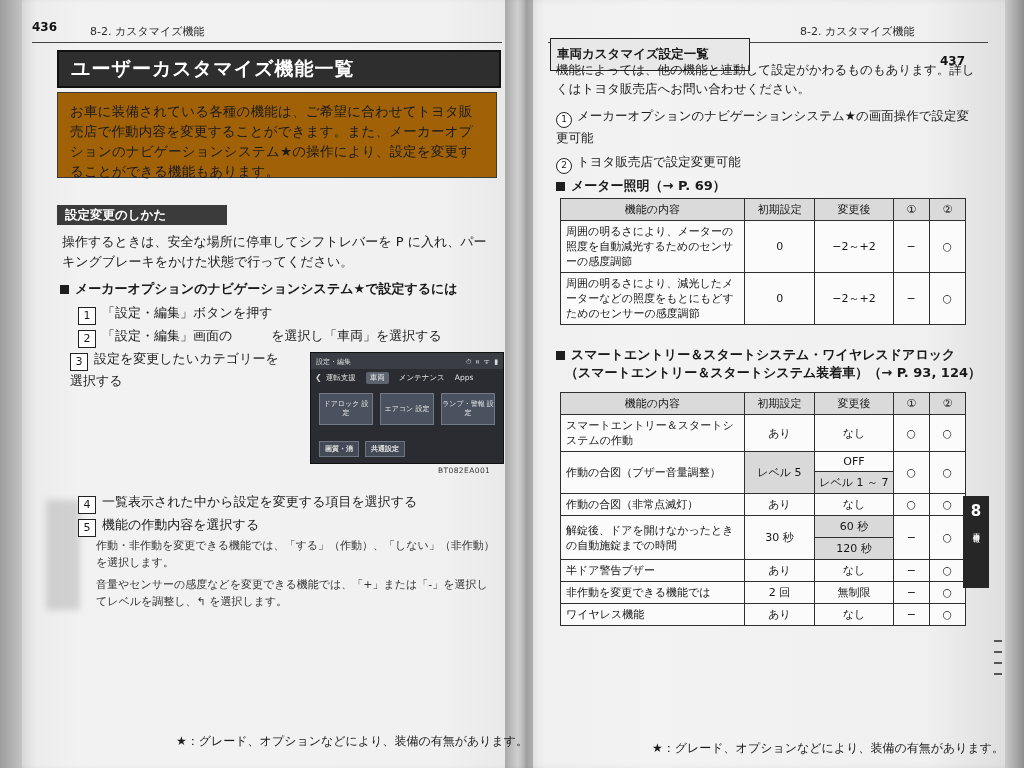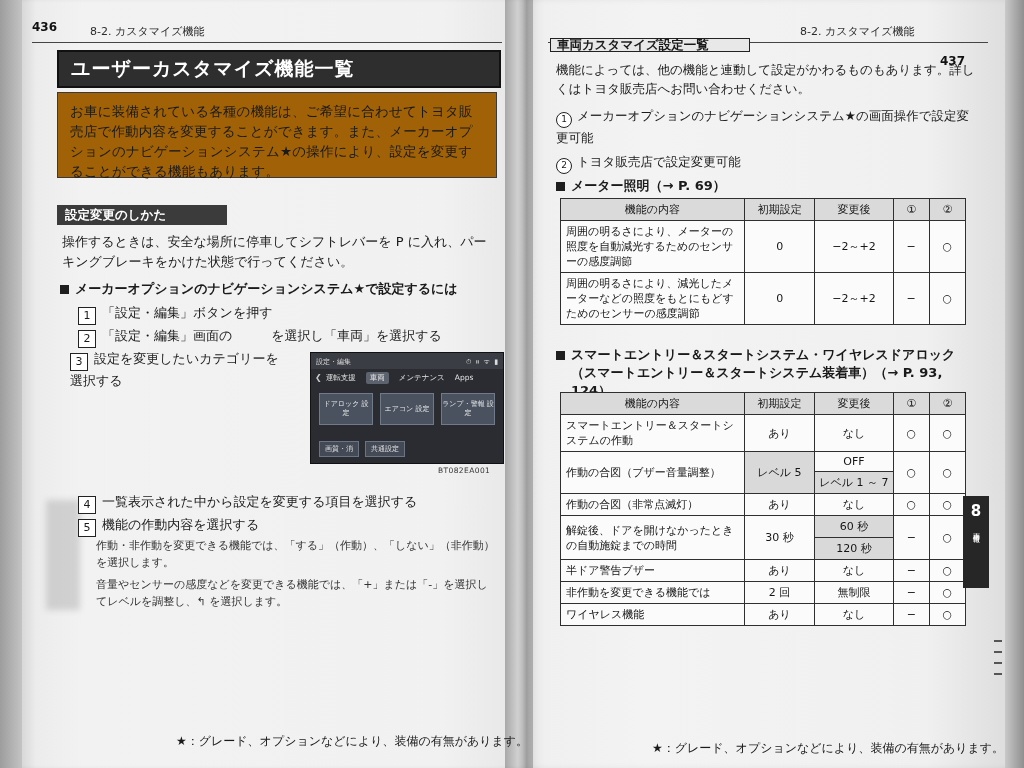--- a/index.html
+++ b/index.html
@@ -72,29 +72,29 @@
   .nav-top{position:absolute;left:0;top:0;width:100%;height:16px;background:#3a3d44;color:#dcdcdc;font-size:7px;}
   .nav-top .t{position:absolute;left:5px;top:4px;}
   .nav-top .r{position:absolute;right:4px;top:4px;letter-spacing:1px;}
   .nav-tabs{position:absolute;left:0;top:17px;width:100%;height:15px;display:flex;align-items:center;}
   .nav-tabs .back{color:#ccc;font-size:8px;margin:0 4px 0 4px;}
   .nav-tabs .tab{color:#e4e4e4;font-size:7.5px;margin-right:10px;}
   .nav-tabs .tab.sel{background:#5d636e;padding:1px 4px;border-radius:2px;}
   .nav-btns{position:absolute;left:8px;top:40px;display:flex;gap:7px;}
   .nav-btn{width:52px;height:30px;background:#4a525f;border:1px solid #707a89;color:#e9e9e9;
     font-size:7px;display:flex;align-items:center;justify-content:center;text-align:center;line-height:9px;}
-  .nav-bot{position:absolute;left:8px;bottom:6px;display:flex;gap:6px;}
+  .nav-bot{position:absolute;left:8px;bottom:6px;display:flex;gap:6px;font-weight:bold;}
   .nav-bot div{background:#444a55;border:1px solid #6b7483;color:#e5e5e5;font-size:7px;padding:2px 5px;}
   .navcode{position:absolute;left:438px;top:466px;font-size:7.5px;color:#333;letter-spacing:.4px;}
 
   .footnote{position:absolute;font-size:12px;}
 
   
   .rbox-title{
-    position:absolute;left:550px;top:38px;width:200px;height:14px;border:1px solid #222;background:#e8e8e8;
+    position:absolute;left:550px;top:38px;width:200px;height:33px;border:1px solid #222;background:#e8e8e8;
     font-size:12.5px;font-weight:bold;display:flex;align-items:center;padding-left:6px;box-sizing:border-box;
   }
   .rtxt{position:absolute;font-size:12.5px;line-height:19px;}
   .circ{
     display:inline-block;width:14px;height:14px;border:1px solid #222;border-radius:50%;
     text-align:center;line-height:13px;font-size:9px;margin-right:5px;vertical-align:-2px;background:#fff;
   }
   .sec-h{position:absolute;font-size:13px;font-weight:bold;}
 
   table{border-collapse:collapse;position:absolute;background:#fbfbfb;}
@@ -245,21 +245,21 @@
         <td>0</td>
         <td>−2～+2</td>
         <td>−</td>
         <td>○</td>
       </tr>
     </tbody>
   </table>
 
   <div class="sec-h" style="left:556px;top:346px;width:430px;line-height:18px;">
     <span class="sq"></span><span>スマートエントリー＆スタートシステム・ワイヤレスドアロック</span>
-    <div style="margin-left:15px;">（スマートエントリー＆スタートシステム装着車）（→ P. 93, 124）</div>
+    <div style="margin-left:9px;">（スマートエントリー＆スタートシステム装着車）（→ P. 93, 124）</div>
   </div>
 
   <table style="left:560px;top:392px;width:406px;">
     <thead>
       <tr>
         <th style="width:192px;">機能の内容</th>
         <th style="width:70px;">初期設定</th>
         <th style="width:78px;">変更後</th>
         <th style="width:33px;">①</th>
         <th style="width:33px;">②</th>

